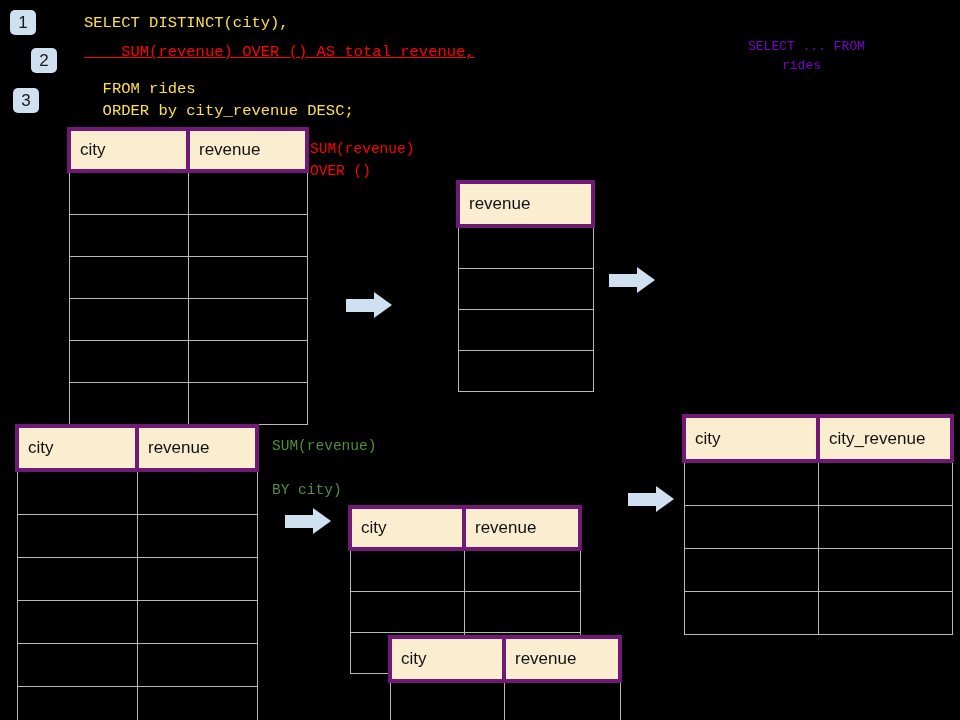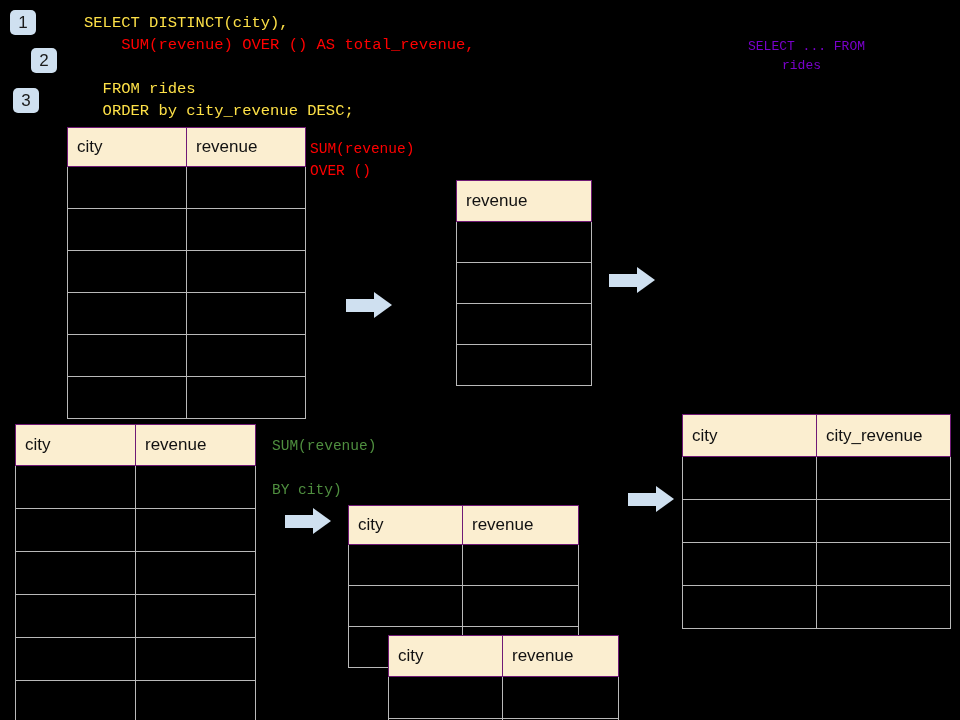--- a/index.html
+++ b/index.html
@@ -71,21 +71,21 @@
     border-collapse: collapse;
     table-layout: fixed;
     background: #000000;
   }
   .tbl td {
     border: 1px solid #b9b9b9;
     padding: 0;
     background: #000000;
   }
   .tbl th {
-    border: 1px solid #701a75;
+    border: 4px solid #701a75;
     background: #fbeed0;
     color: #111111;
     font-family: "Liberation Sans", sans-serif;
     font-weight: normal;
     font-size: 17px;
     text-align: left;
     padding: 0 0 0 9px;
   }
 
   
@@ -115,21 +115,21 @@
     <span>1</span>
   </div>
   <div class="badge" style="left:31px;  top:48px;">
     <span>2</span>
   </div>
   <div class="badge" style="left:13px;  top:88px;">
     <span>3</span>
   </div>
 
   <div class="code c-purple" style="left:84px; top:12px;">SELECT DISTINCT(city),</div>
-  <div class="code c-red" style="left:84px; top:34px;">    SUM(revenue) OVER () AS total_revenue,</div>
+  <div class="code c-red" style="left:84px; top:41px;text-decoration:underline;">    SUM(revenue) OVER () AS total_revenue,</div>
   <div class="code c-purple" style="left:84px; top:78px;">  FROM rides</div>
   <div class="code c-purple" style="left:84px; top:100px;">  ORDER by city_revenue DESC;</div>
 
   <div class="side-note" style="left:748px; top:37px;font-family:Liberation Mono, monospace;">SELECT ... FROM</div>
   <div class="side-note" style="left:748px; top:56px;margin-left:34px;">rides</div>
 
   <div class="annot red" style="left:310px; top:138px;">SUM(revenue)</div>
   <div class="annot red" style="left:310px; top:160px;">OVER ()</div>
 
   <div class="annot green" style="left:272px; top:435px;">SUM(revenue)</div>

